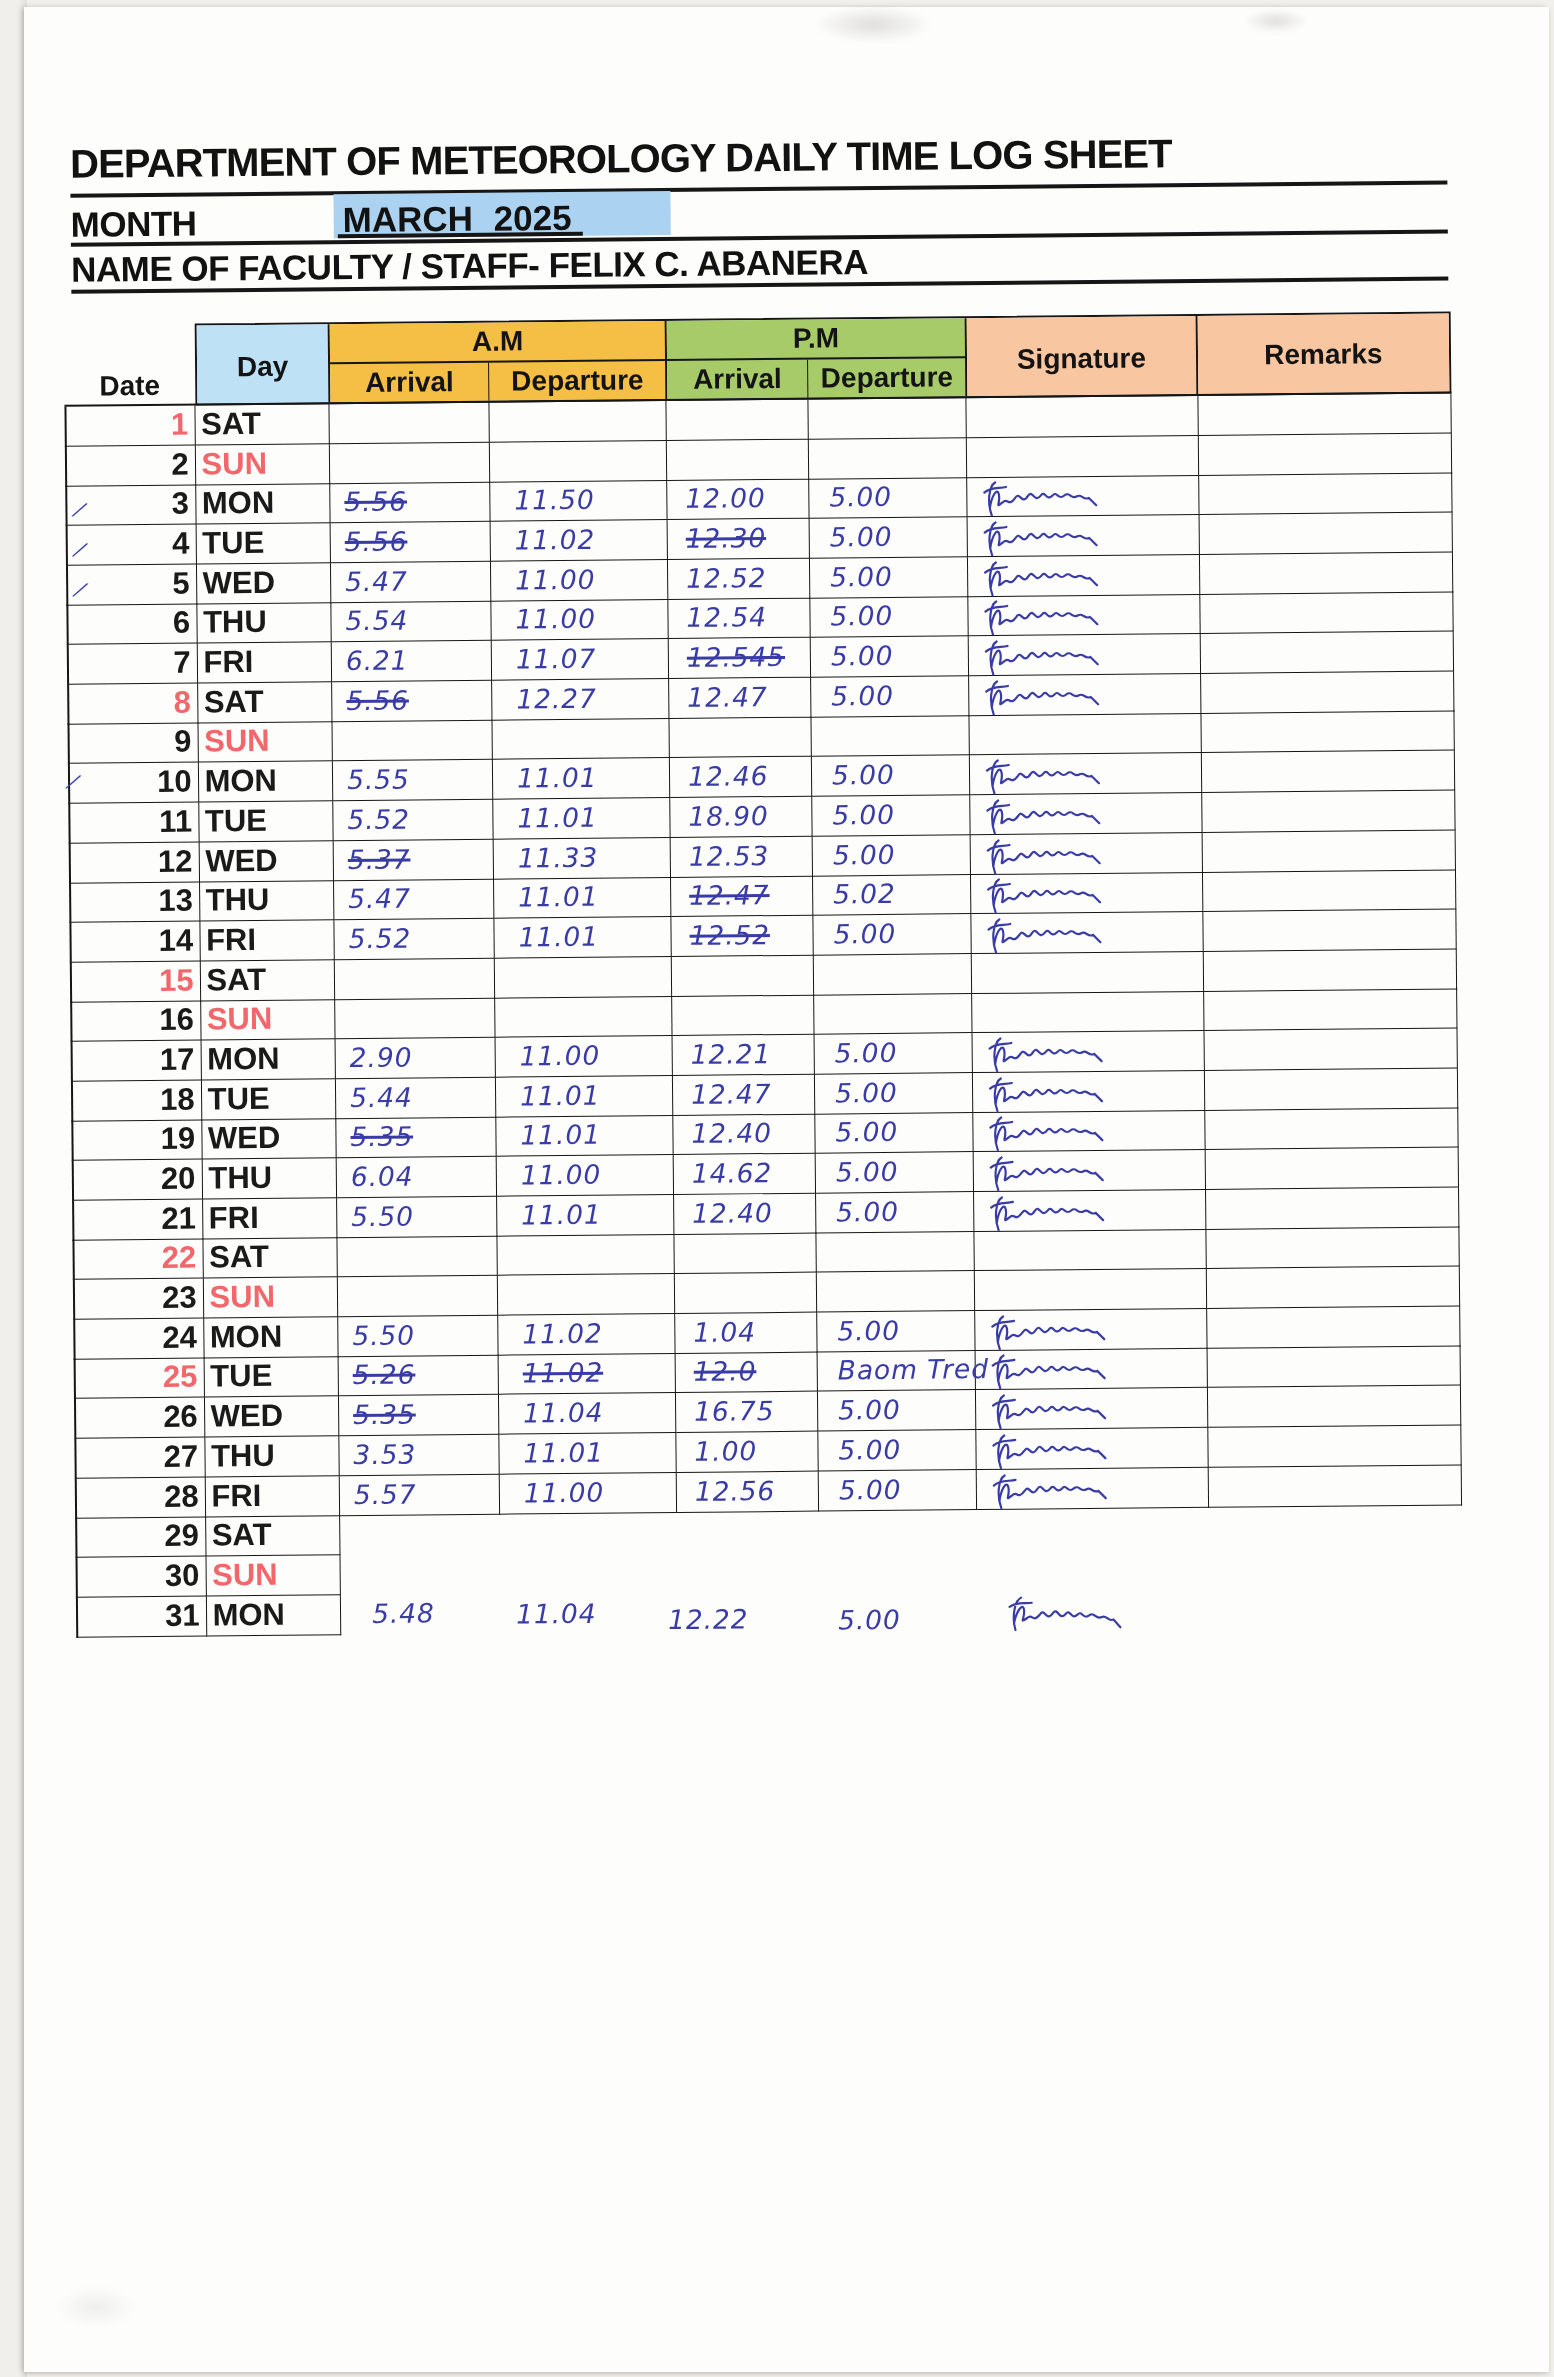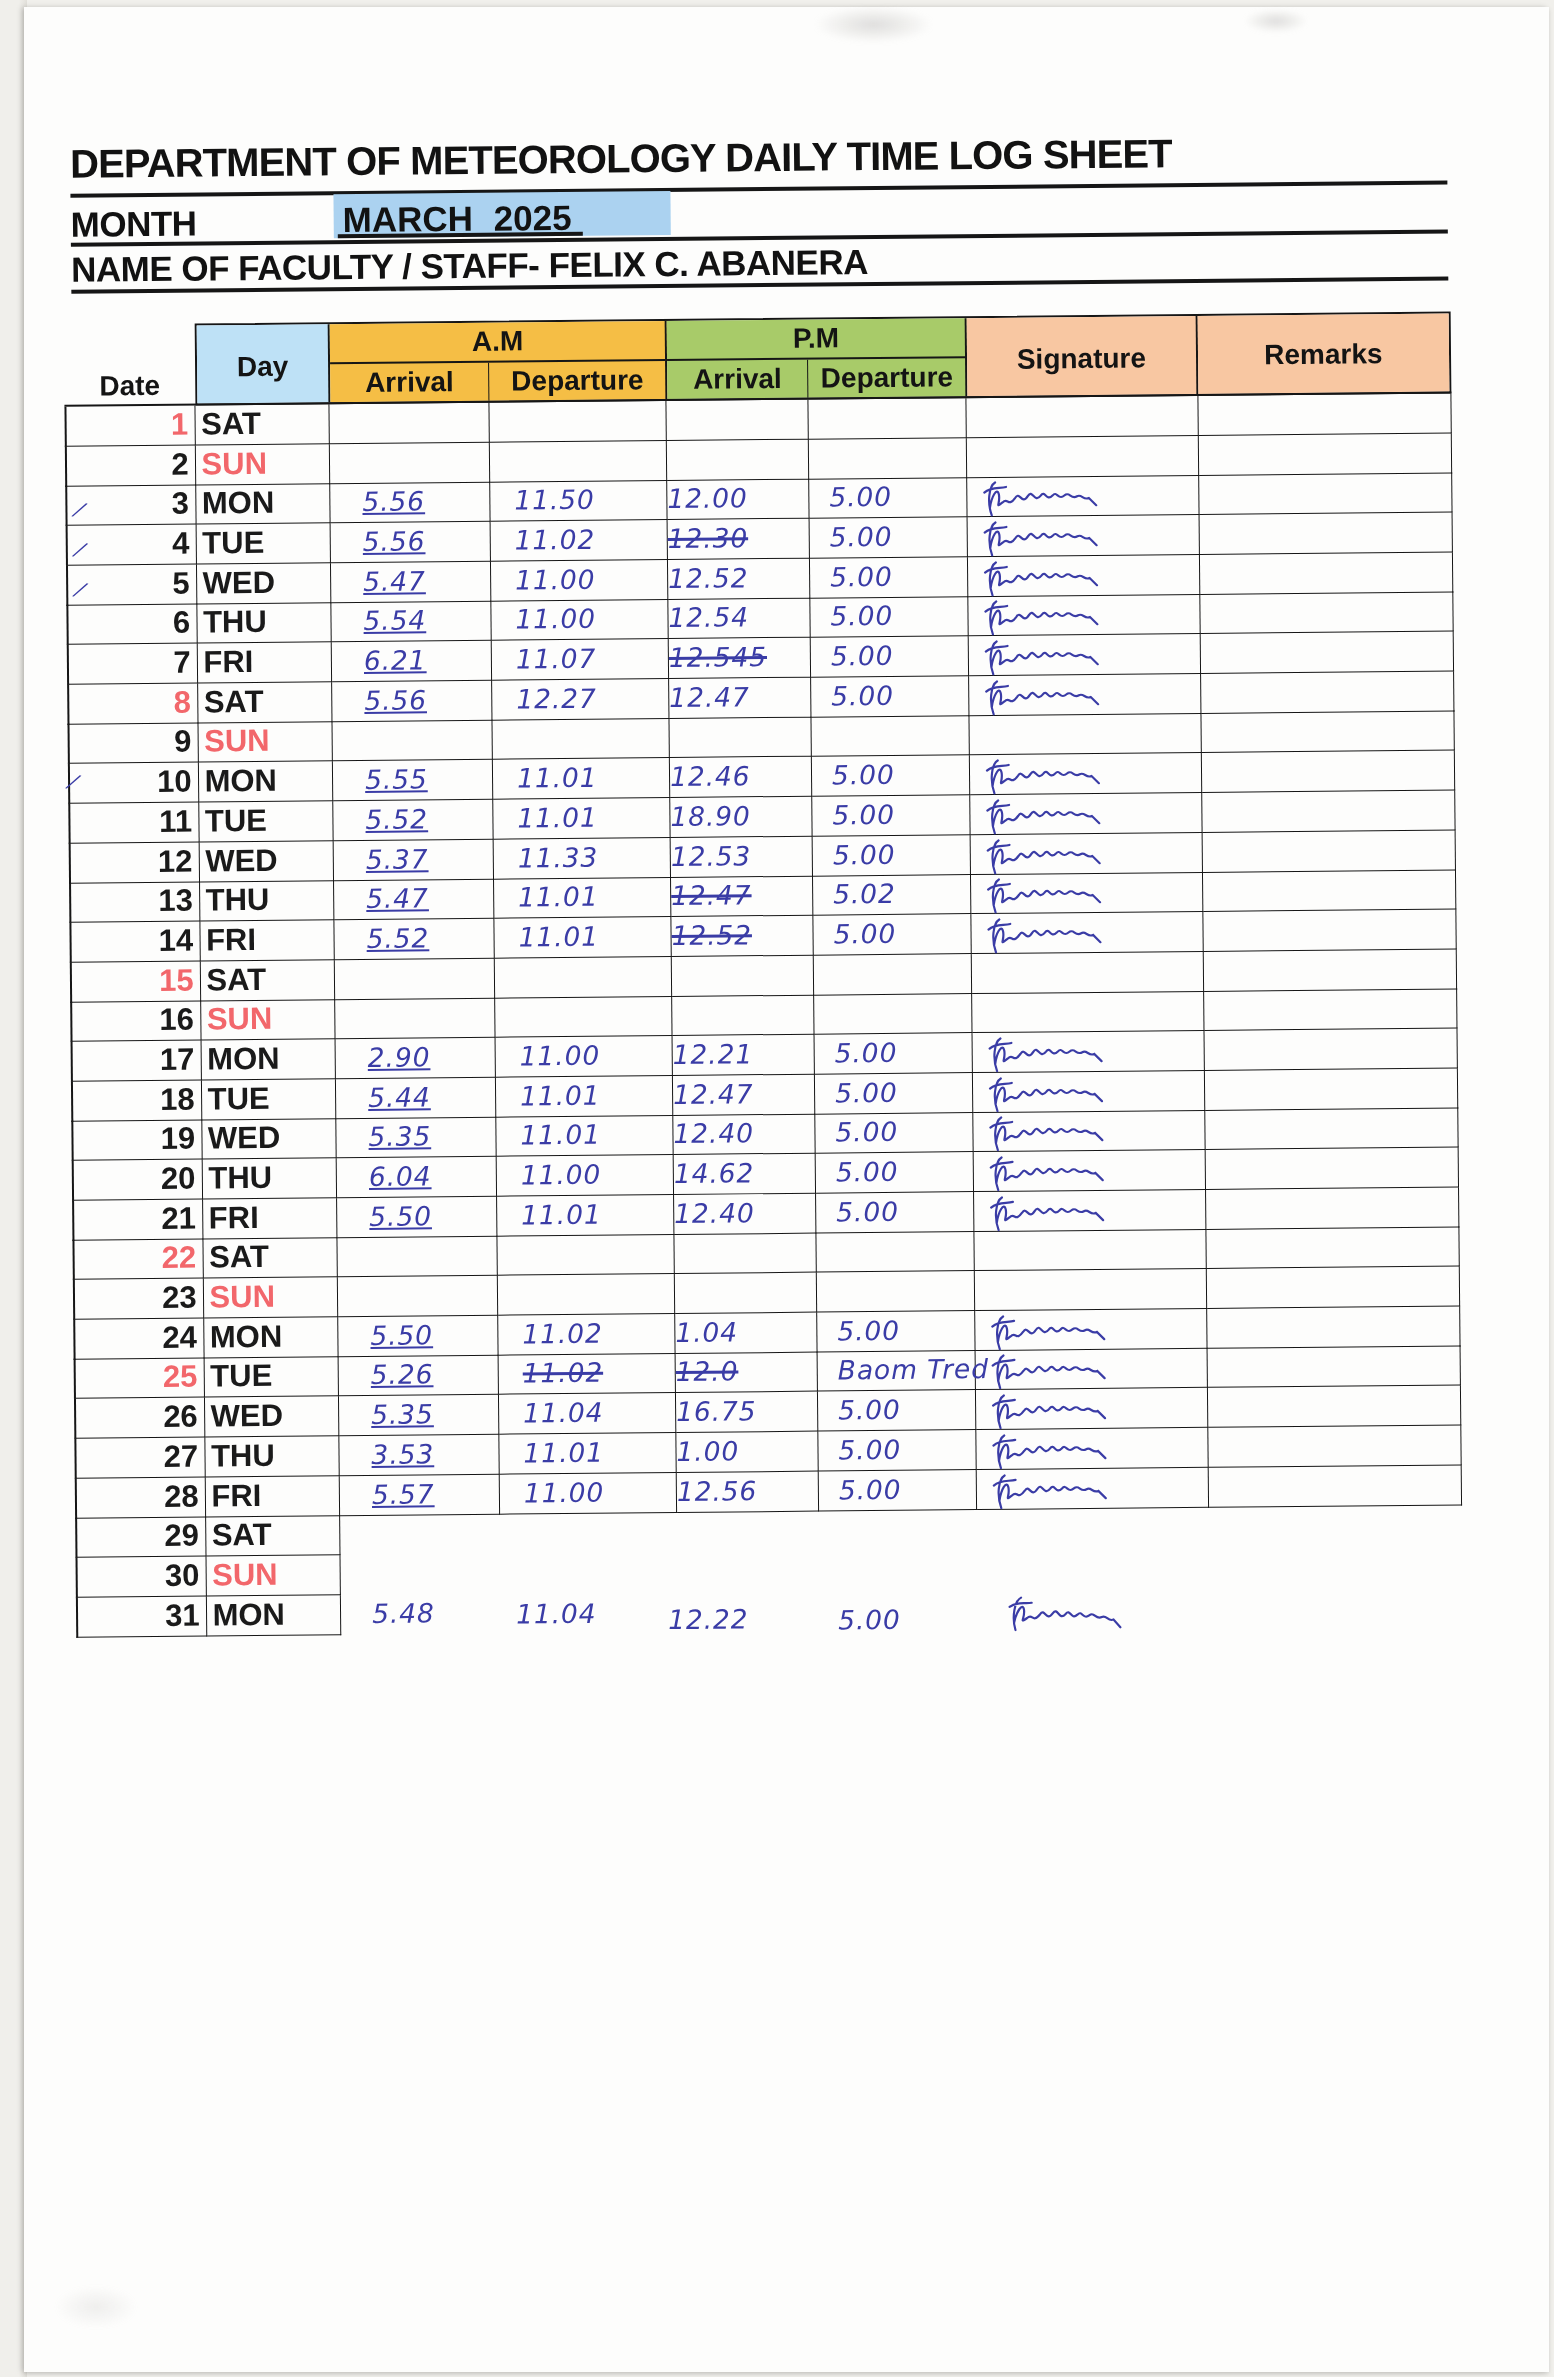--- a/index.html
+++ b/index.html
@@ -46,22 +46,22 @@
   .c-date{width:131px;border-left:2.3px solid #161616;text-align:right;padding-right:6.4px;
           font-size:31px;font-weight:bold;color:#1a1a1a;line-height:38px;position:relative;}
   .c-day{width:134px;padding-left:5.5px;font-size:31px;font-weight:bold;color:#1a1a1a;line-height:38px;}
   .c-t1{width:160px;}.c-t2{width:177px;}.c-t3{width:142px;}.c-t4{width:158px;}
   .c-sig{width:232px;position:relative;}
   .c-rem{width:253px;}
   .ghost{border:none !important;background:transparent;}
   .red{color:var(--red,#f2676b);}
   .ink{font-family:"DejaVu Sans",sans-serif;font-style:italic;color:var(--ink,#3a3ca6);
        font-size:26.5px;line-height:37px;letter-spacing:0.9px;display:inline-block;}
-  .c-t1 .ink{padding-left:32px;text-decoration:underline;} .c-t2 .ink{padding-left:24px;}
-  .c-t3 .ink{padding-left:0;}  .c-t4 .ink{padding-left:20px;}
+  .c-t1 .ink{padding-left:14px;} .c-t2 .ink{padding-left:24px;}
+  .c-t3 .ink{padding-left:18px;}  .c-t4 .ink{padding-left:20px;}
   .strike{text-decoration:line-through;text-decoration-thickness:2.7px;}
   .tick{position:absolute;left:11px;top:5.5px;font-size:22px;color:var(--ink,#3a3ca6);
         font-style:italic;transform:rotate(10deg);font-weight:normal;}
   .sigsvg{position:absolute;left:12.8px;top:1.8px;}
   .float-ink{position:absolute;}
 </style>
 </head>
 <body>
 
 <div class="edge-strip"></div>

